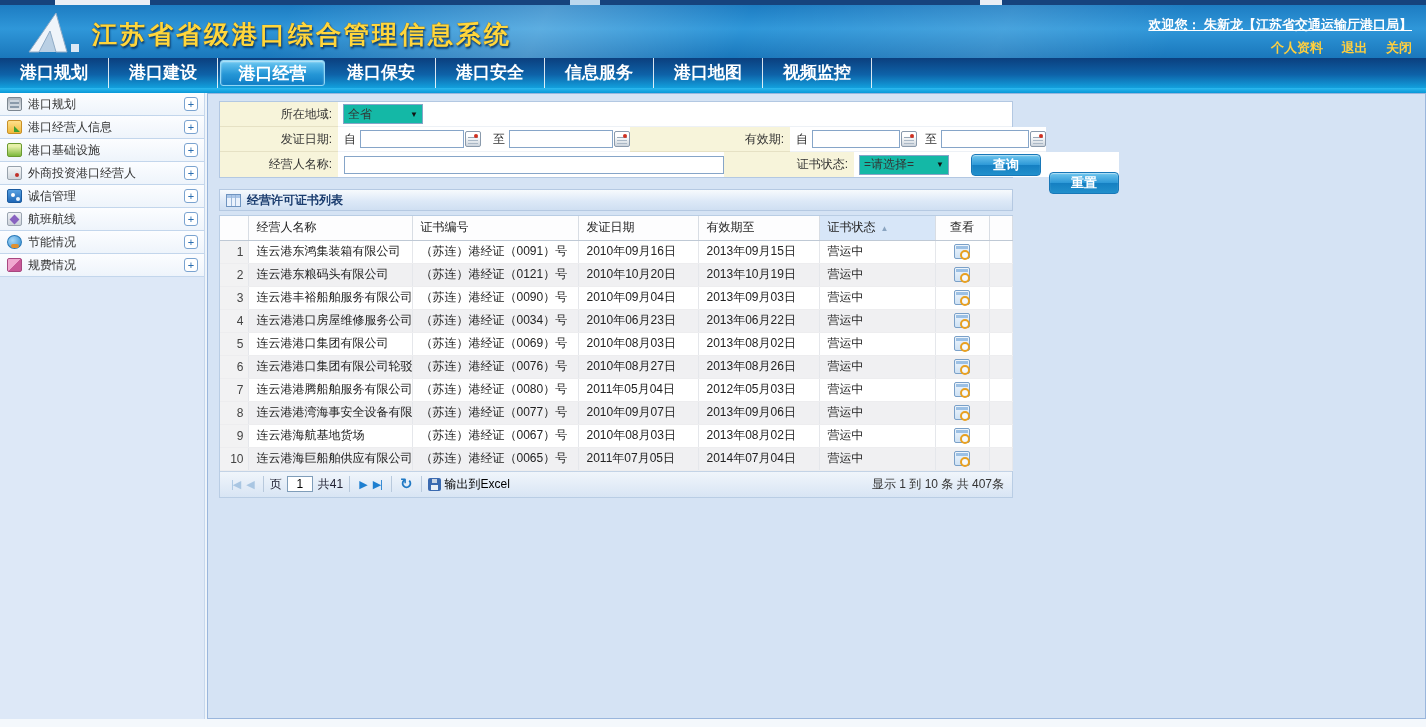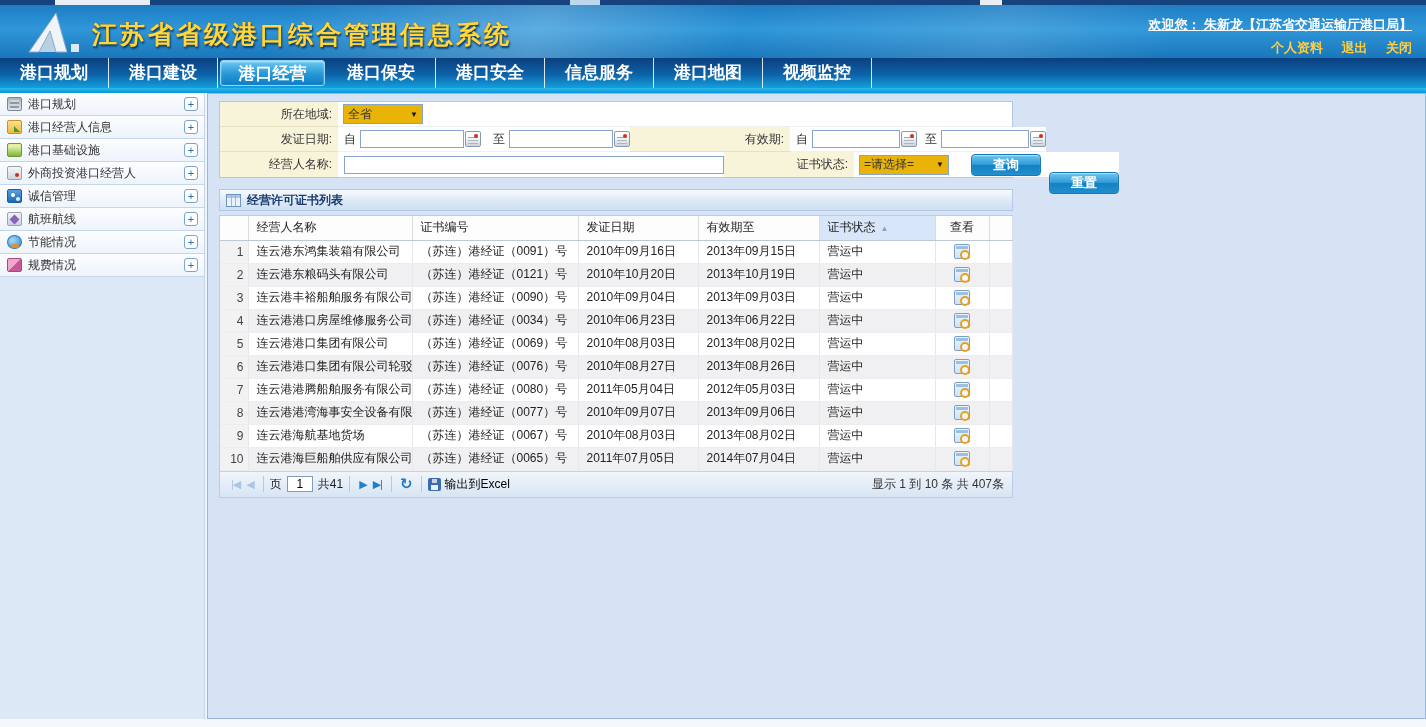--- a/index.html
+++ b/index.html
@@ -72,21 +72,21 @@
   .frow:last-child .fcell{border-bottom:none;}
   .w118{width:118px;flex:none;} .w130{width:130px;flex:none;} .w160{width:160px;flex:none;}
   .grow{flex:1;}
   .txt{height:18px;border:1px solid #86a5c8;font-size:12px;padding:0 2px;font-family:inherit;}
   .t104{width:104px;} .t88{width:88px;} .t380{width:380px;}
   .zi{margin:0 4px 0 6px;}
   .cal{width:16px;height:16px;flex:none;border:1px solid #8a9aac;border-radius:2px;position:relative;cursor:pointer;
     background:linear-gradient(180deg,#ffffff 30%,#ccd4dc);margin-left:1px;}
   .cal::before{content:'';position:absolute;left:2px;top:5px;right:2px;height:1px;background:#9aa8b6;box-shadow:0 3px 0 #aab8c6,0 6px 0 #aab8c6;}
   .cal::after{content:'';position:absolute;top:2px;right:2px;width:4px;height:4px;background:#d03020;border-radius:50%;}
-  .sel{height:20px;border:1px solid #86a5c8;background:#eab308;display:flex;align-items:center;
+  .sel{height:20px;border:1px solid #86a5c8;background:#14b8a6;display:flex;align-items:center;
     justify-content:space-between;font-size:12px;padding:0 4px;cursor:pointer;}
   .s80{width:80px;margin-left:5px;} .s90{width:90px;margin-left:5px;}
   .sel .arr{font-size:8px;color:#111;margin-left:6px;}
   .btn{width:70px;height:22px;border-radius:4px;color:#fff;font-size:13px;font-weight:bold;
     text-align:center;line-height:20px;cursor:pointer;border:1px solid #1878b8;
     background:linear-gradient(180deg,#6ec6ee 0%,#2f9ad8 48%,#1580c2 52%,#2190cc 100%);
     box-shadow:inset 0 1px 1px rgba(255,255,255,.5);}
   .btn+.btn{margin-left:8px;margin-top:36px;}
   
   .panel{position:absolute;left:11px;top:95px;width:794px;}

